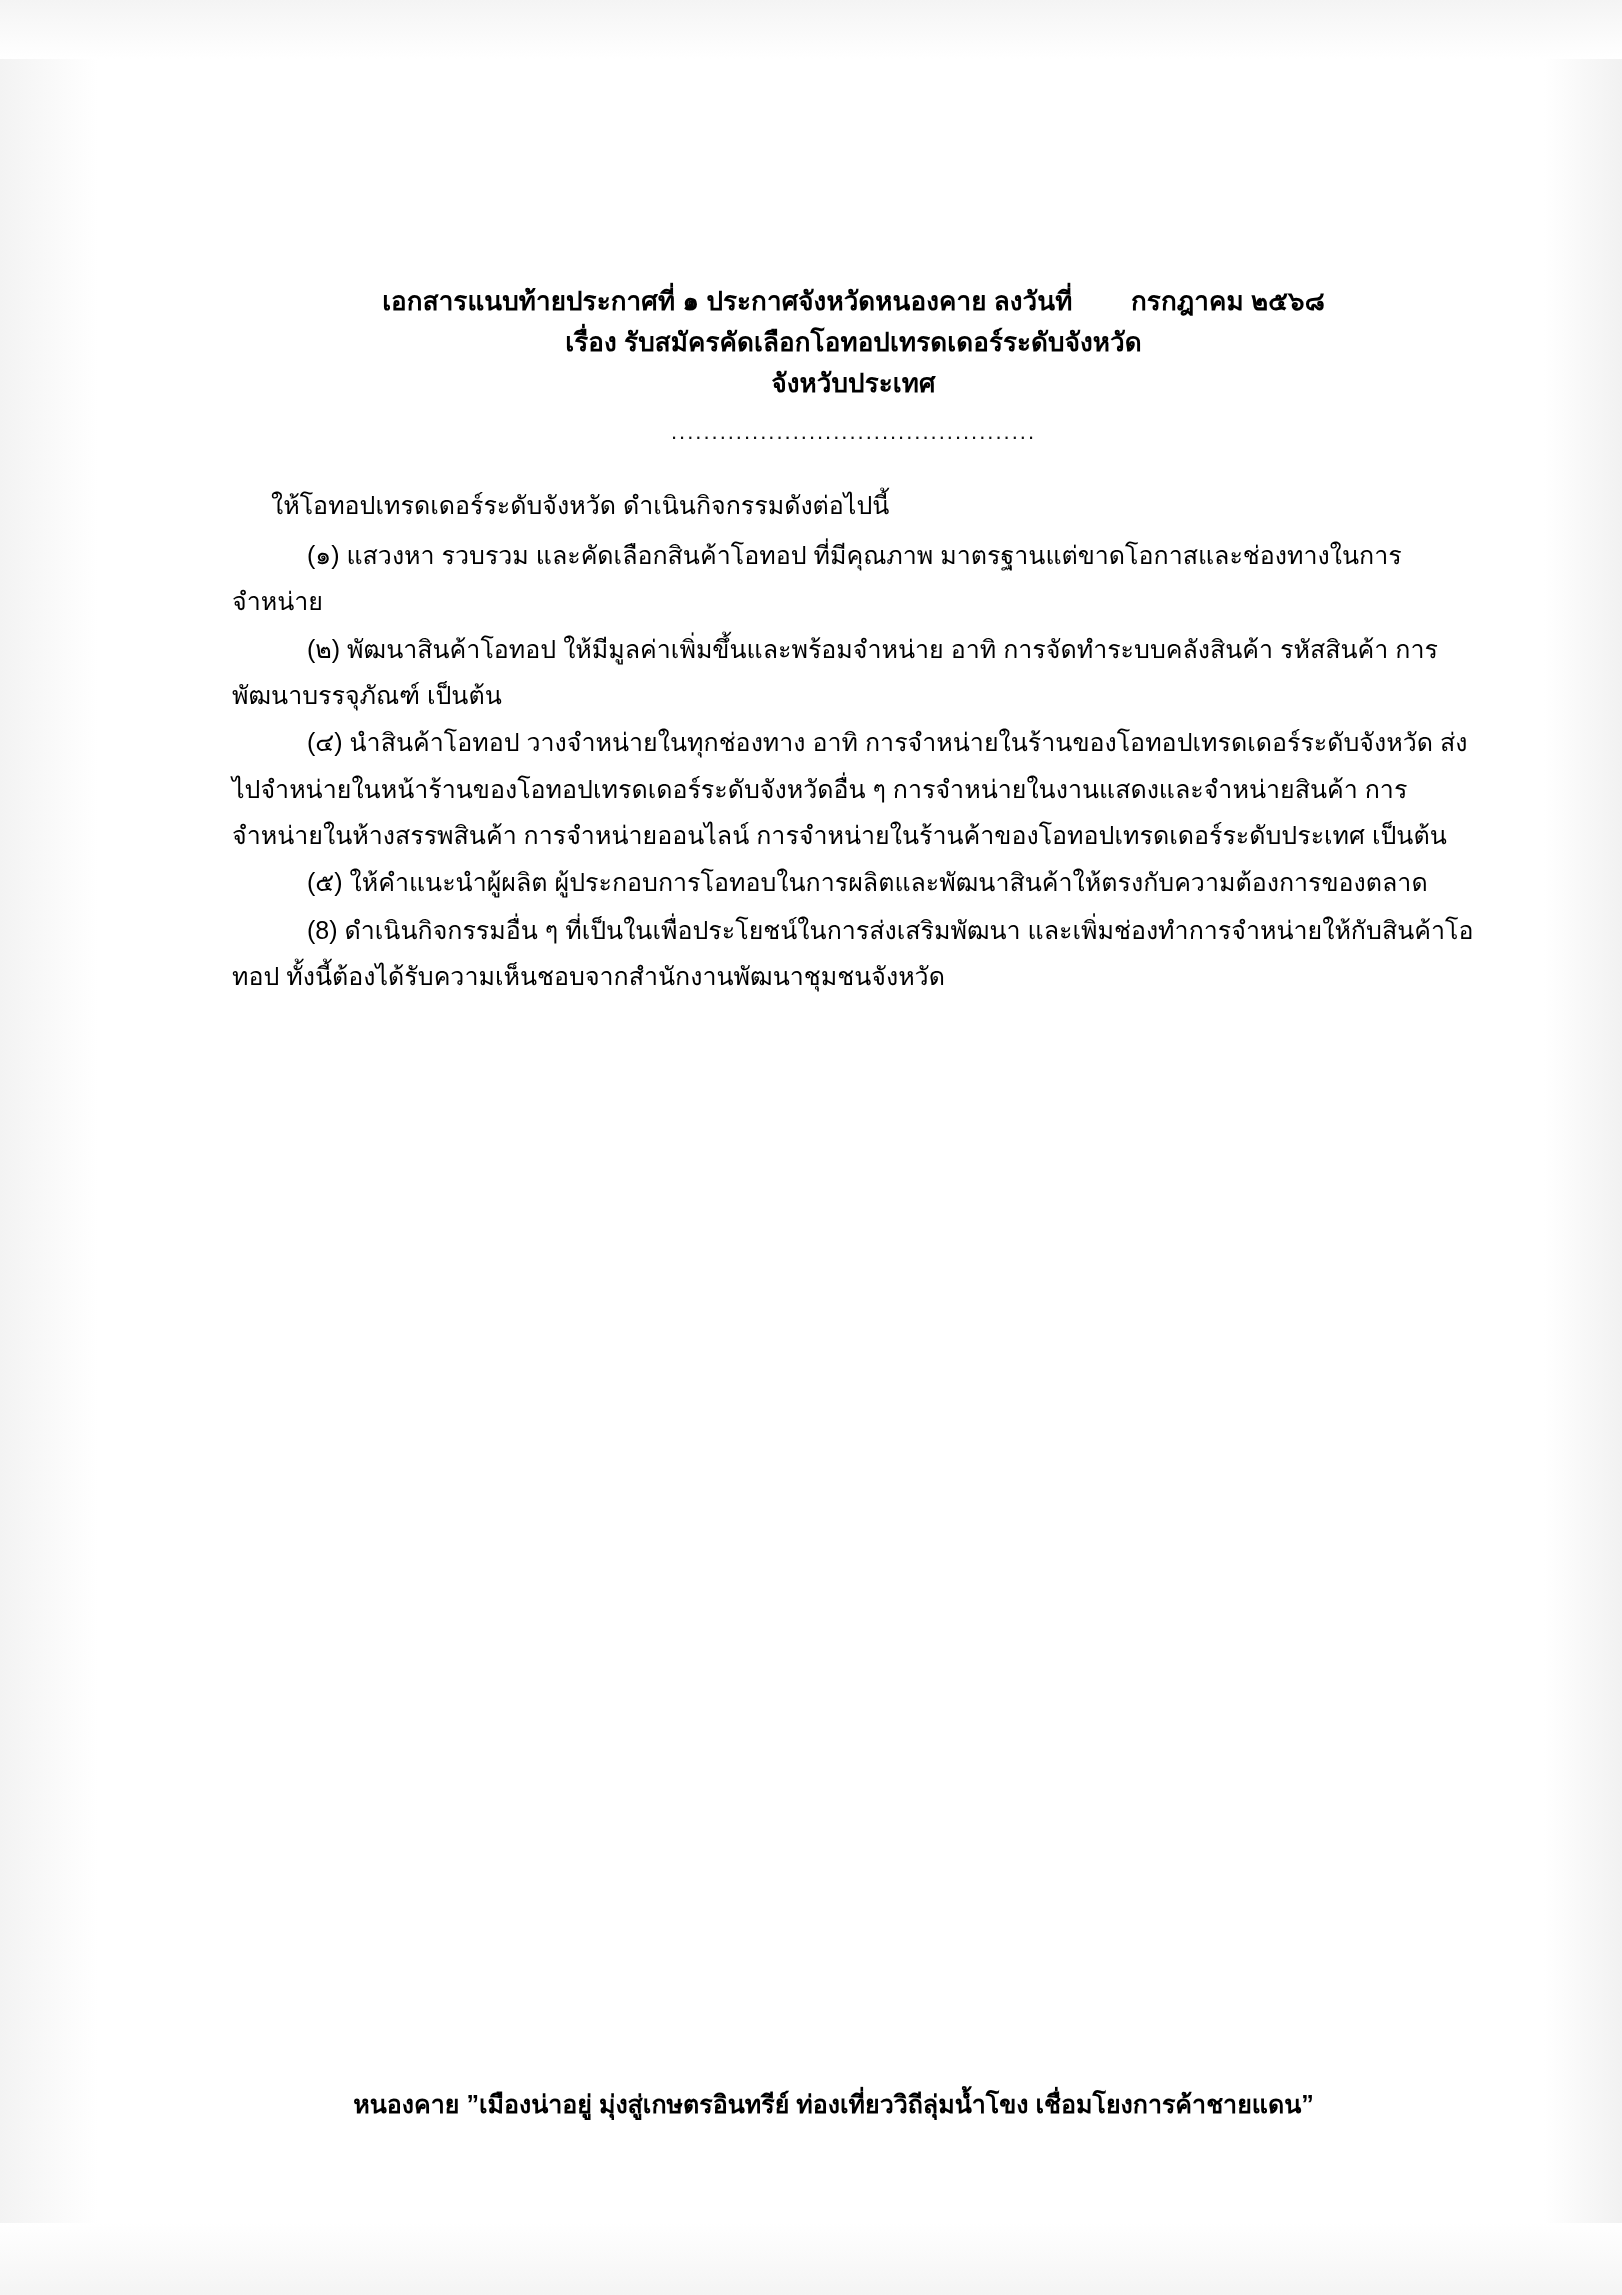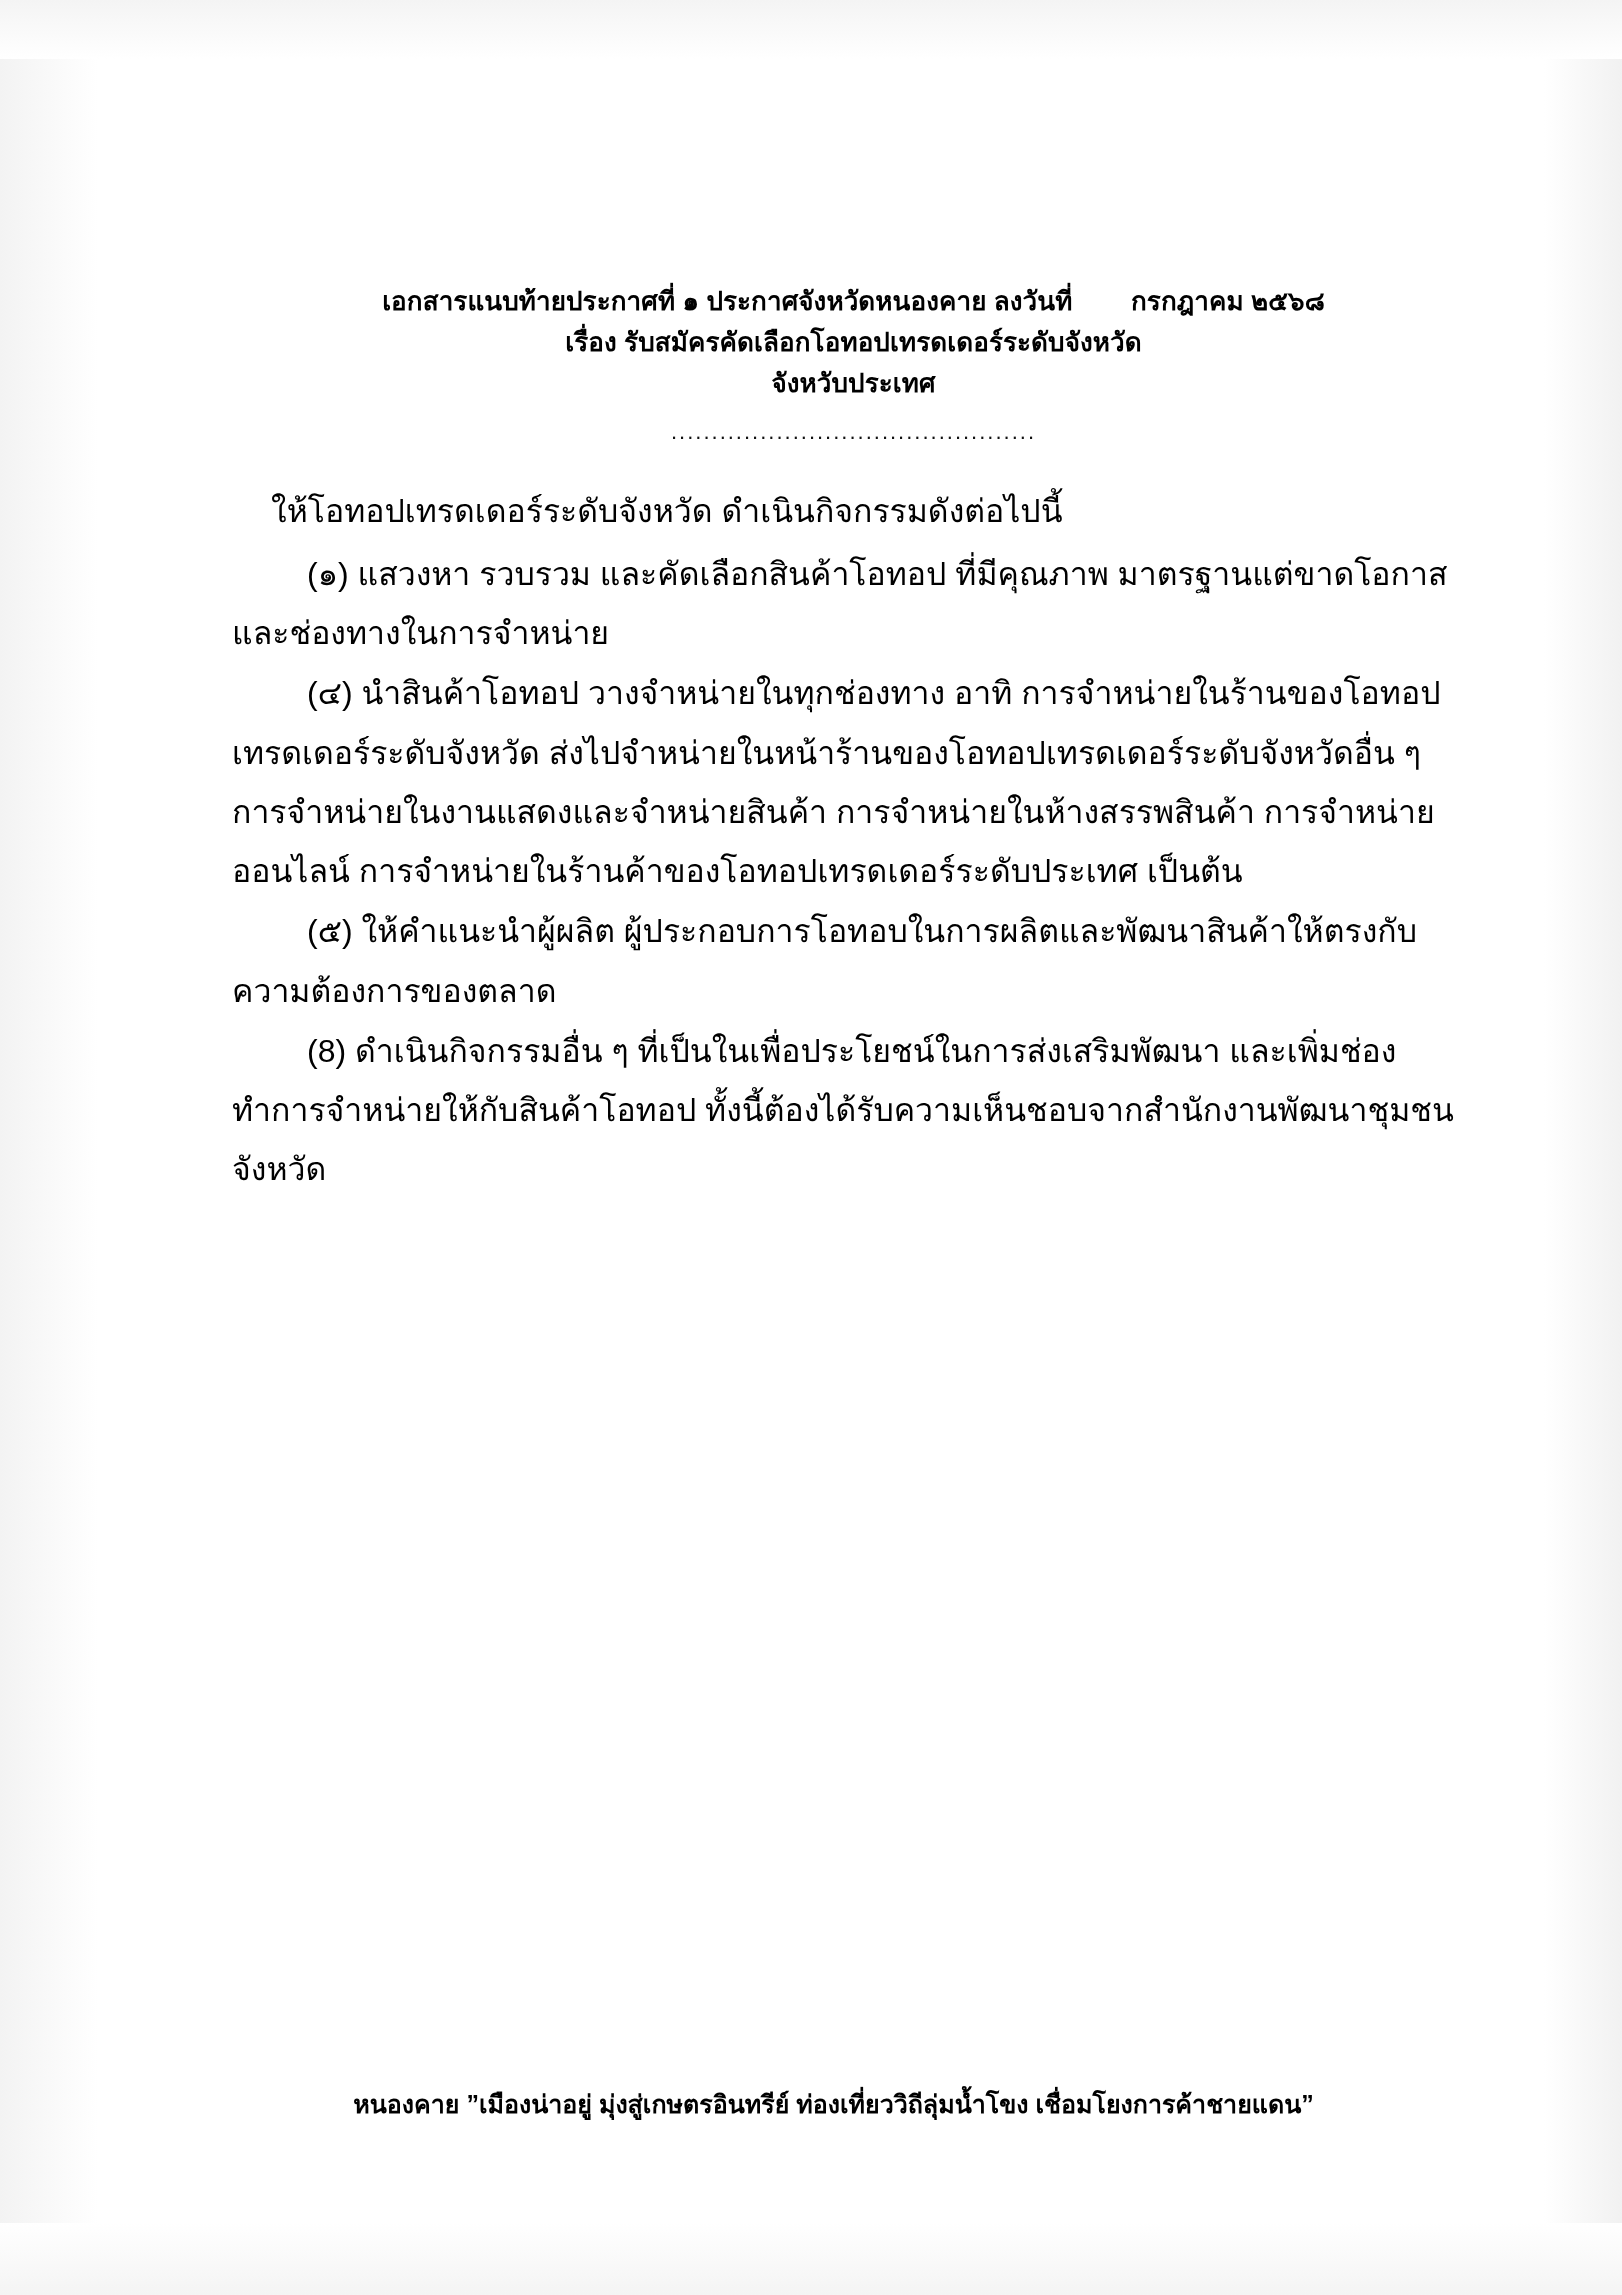--- a/index.html
+++ b/index.html
@@ -70,21 +70,21 @@
   .dot-rule {
     text-align: center;
     font-size: 22px;
     letter-spacing: 2px;
     margin-top: 14.4px;
     color: #111;
   }
 
   .body-block {
     margin-top: 37px;
-    font-size: 32px;
+    font-size: 25px;
     line-height: 1.85;
     text-align: left;
   }
 
   .para {
     margin: 0 0 1.3px 0;
     text-indent: 0;
   }
   .para .indent {
     display: inline-block;
@@ -130,20 +130,23 @@
     <div class="body-block">
 
       <p class="para para-lead">
         <span class="indent"></span><span>ให้โอทอปเทรดเดอร์ระดับจังหวัด ดำเนินกิจกรรมดังต่อไปนี้</span>
       </p>
 
       <p class="para">
         <span class="indent"></span><span>(๑) แสวงหา รวบรวม และคัดเลือกสินค้าโอทอป ที่มีคุณภาพ มาตรฐานแต่ขาดโอกาสและช่องทางในการจำหน่าย</span>
       </p>
 
+      <p class="para">
+        <span class="indent"></span><span>(๒) พัฒนาสินค้าโอทอป ให้มีมูลค่าเพิ่มขึ้นและพร้อมจำหน่าย อาทิ การจัดทำระบบคลังสินค้า รหัสสินค้า การพัฒนาบรรจุภัณฑ์ เป็นต้น</span>
+      </p>
 
 
       <p class="para">
         <span class="indent"></span><span>(๔) นำสินค้าโอทอป วางจำหน่ายในทุกช่องทาง อาทิ การจำหน่ายในร้านของโอทอปเทรดเดอร์ระดับจังหวัด ส่งไปจำหน่ายในหน้าร้านของโอทอปเทรดเดอร์ระดับจังหวัดอื่น ๆ การจำหน่ายในงานแสดงและจำหน่ายสินค้า การจำหน่ายในห้างสรรพสินค้า การจำหน่ายออนไลน์ การจำหน่ายในร้านค้าของโอทอปเทรดเดอร์ระดับประเทศ เป็นต้น</span>
       </p>
 
       <p class="para">
         <span class="indent"></span><span>(๕) ให้คำแนะนำผู้ผลิต ผู้ประกอบการโอทอบในการผลิตและพัฒนาสินค้าให้ตรงกับความต้องการของตลาด</span>
       </p>
 

